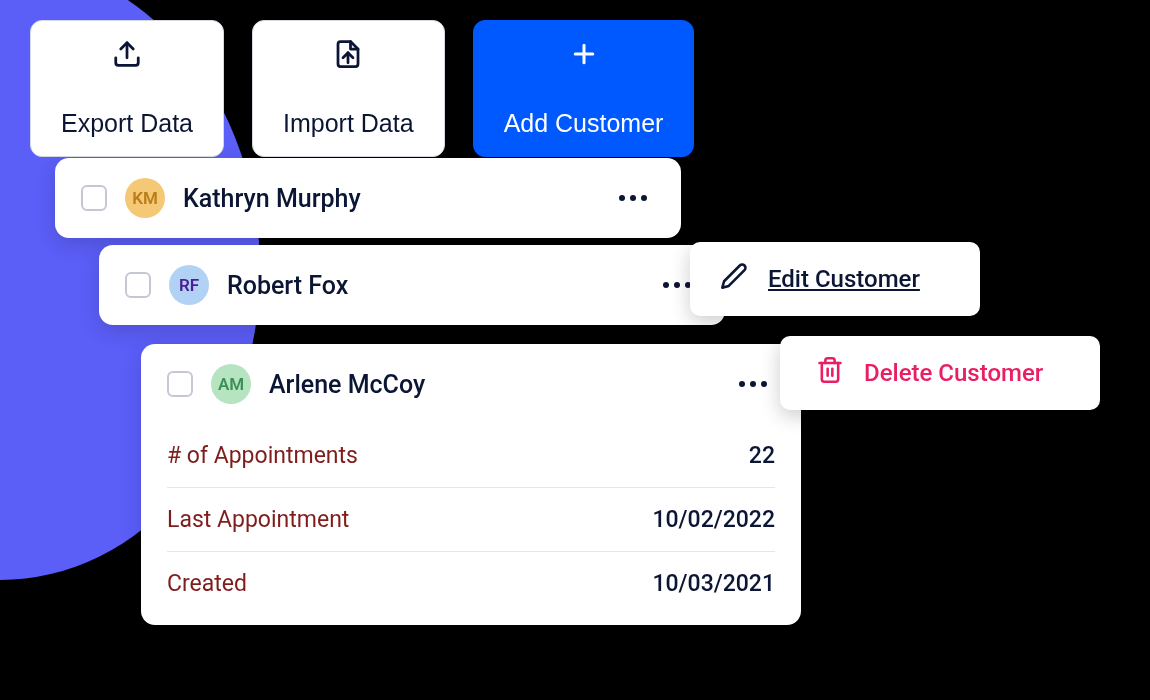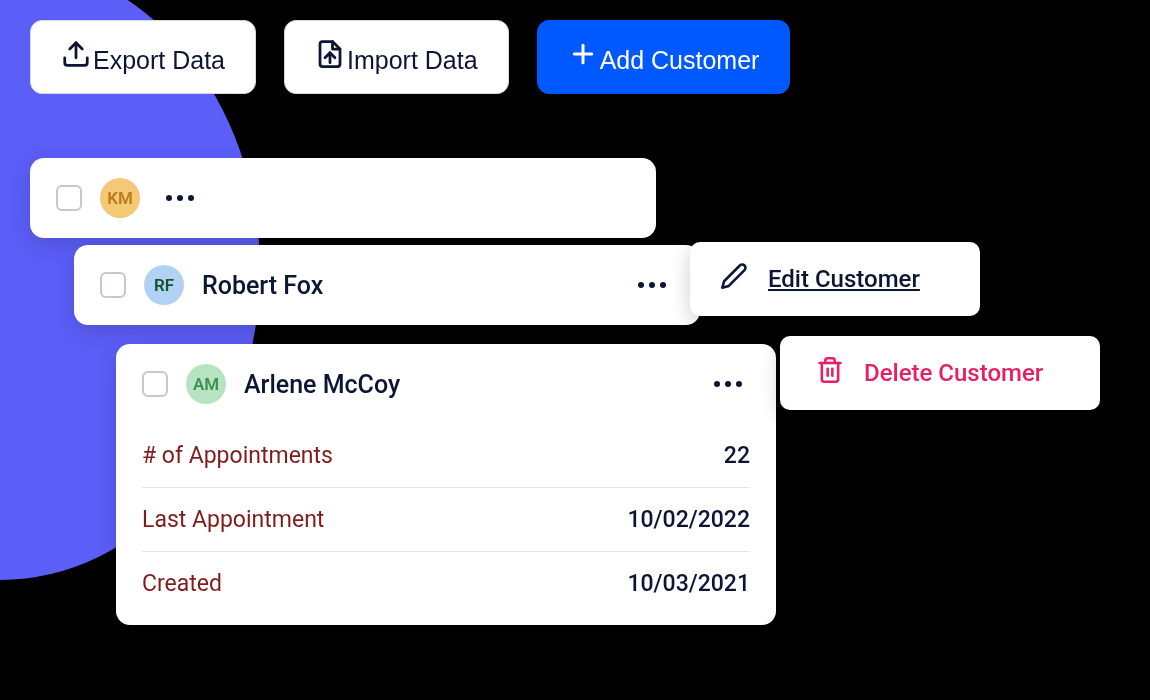--- a/index.html
+++ b/index.html
@@ -24,45 +24,47 @@
     .toolbar {
       position: absolute;
       top: 20px;
       left: 30px;
       display: flex;
       gap: 28px;
       z-index: 5;
     }
     .btn {
       display: flex;
-      align-items: flex-end;
-      gap: 2px;
+      align-items: center;
+      gap: 34px;
       padding: 18px 30px;
       border-radius: 12px;
       font-size: 25px;
       font-weight: 500;
       border: 1px solid #d6d8e0;
       cursor: pointer;
+      flex-direction: column;
     }
     .btn-white {
       background: #fff;
       color: #0b1534;
     }
     .btn-primary {
       background: #0058ff;
       color: #fff;
       border-color: #0058ff;
     }
     .btn svg { width: 30px; height: 30px; }
     .card {
       position: absolute;
       background: #fff;
       border-radius: 14px;
       box-shadow: 0 6px 20px rgba(0,0,0,0.15);
       z-index: 2;
+      margin-left: 25px;
     }
     .row-header {
       display: flex;
       align-items: center;
       padding: 20px 26px;
       gap: 18px;
     }
     .checkbox {
       width: 26px;
       height: 26px;
@@ -75,21 +77,21 @@
       height: 40px;
       border-radius: 50%;
       display: flex;
       align-items: center;
       justify-content: center;
       font-size: 17px;
       font-weight: 600;
       flex-shrink: 0;
     }
     .av1 { background: #f5c876; color: #b87d1a; }
-    .av2 { background: #b2d2f5; color: #14532d; }
+    .av2 { background: #b2d2f5; color: #4c1d95; }
     .av3 { background: #b6e3c0; color: #3d8f55; }
     .customer-name {
       font-size: 25px;
       font-weight: 500;
       color: #0b1534;
       flex: 1;
     }
     .dots {
       display: flex;
       gap: 5px;
@@ -173,20 +175,21 @@
     <span>Add Customer</span>
   </button>
 </div>
 
 <div class="card card1">
   <div class="row-header">
     <div class="checkbox"></div>
     <div class="avatar av1">
         <span>KM</span>
       </div>
+    <div class="customer-name">Kathryn Murphy</div>
     <div class="dots">
         <span></span>
         <span></span>
         <span></span>
       </div>
   </div>
 </div>
 
 <div class="card card2">
   <div class="row-header">

